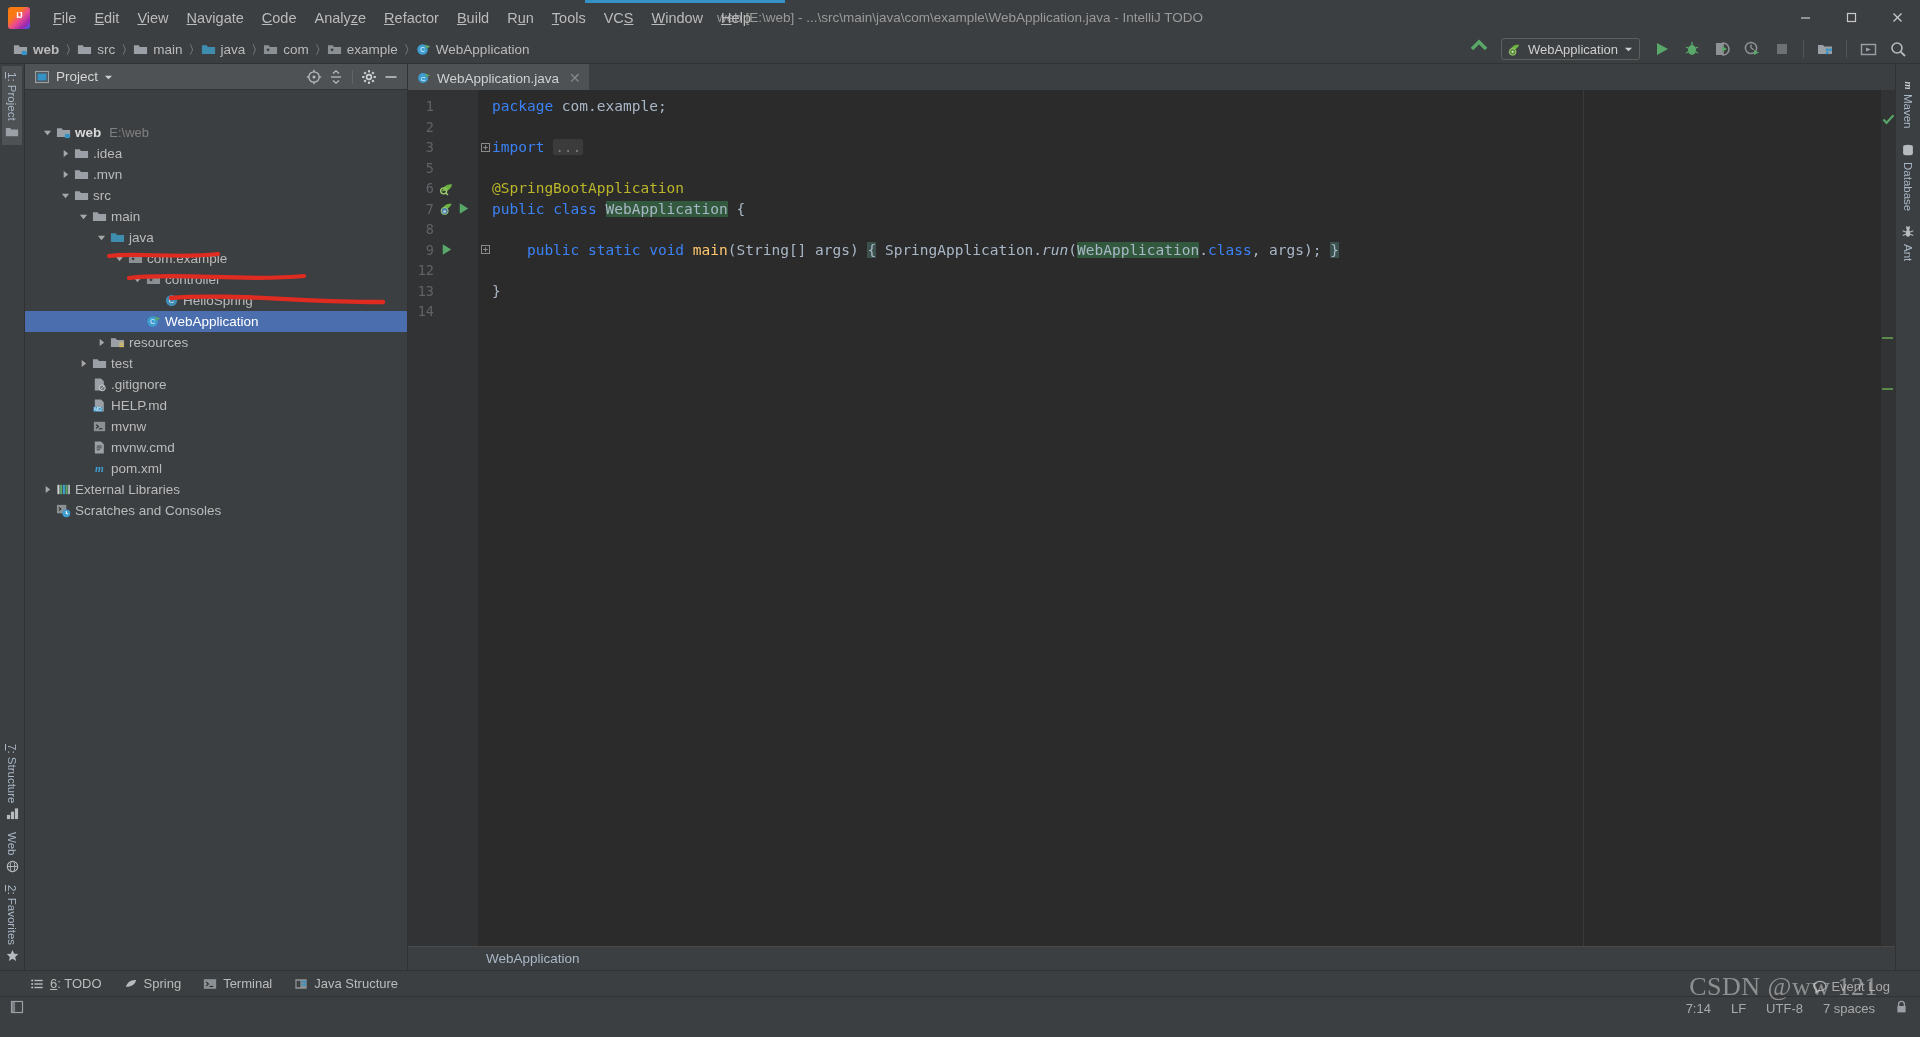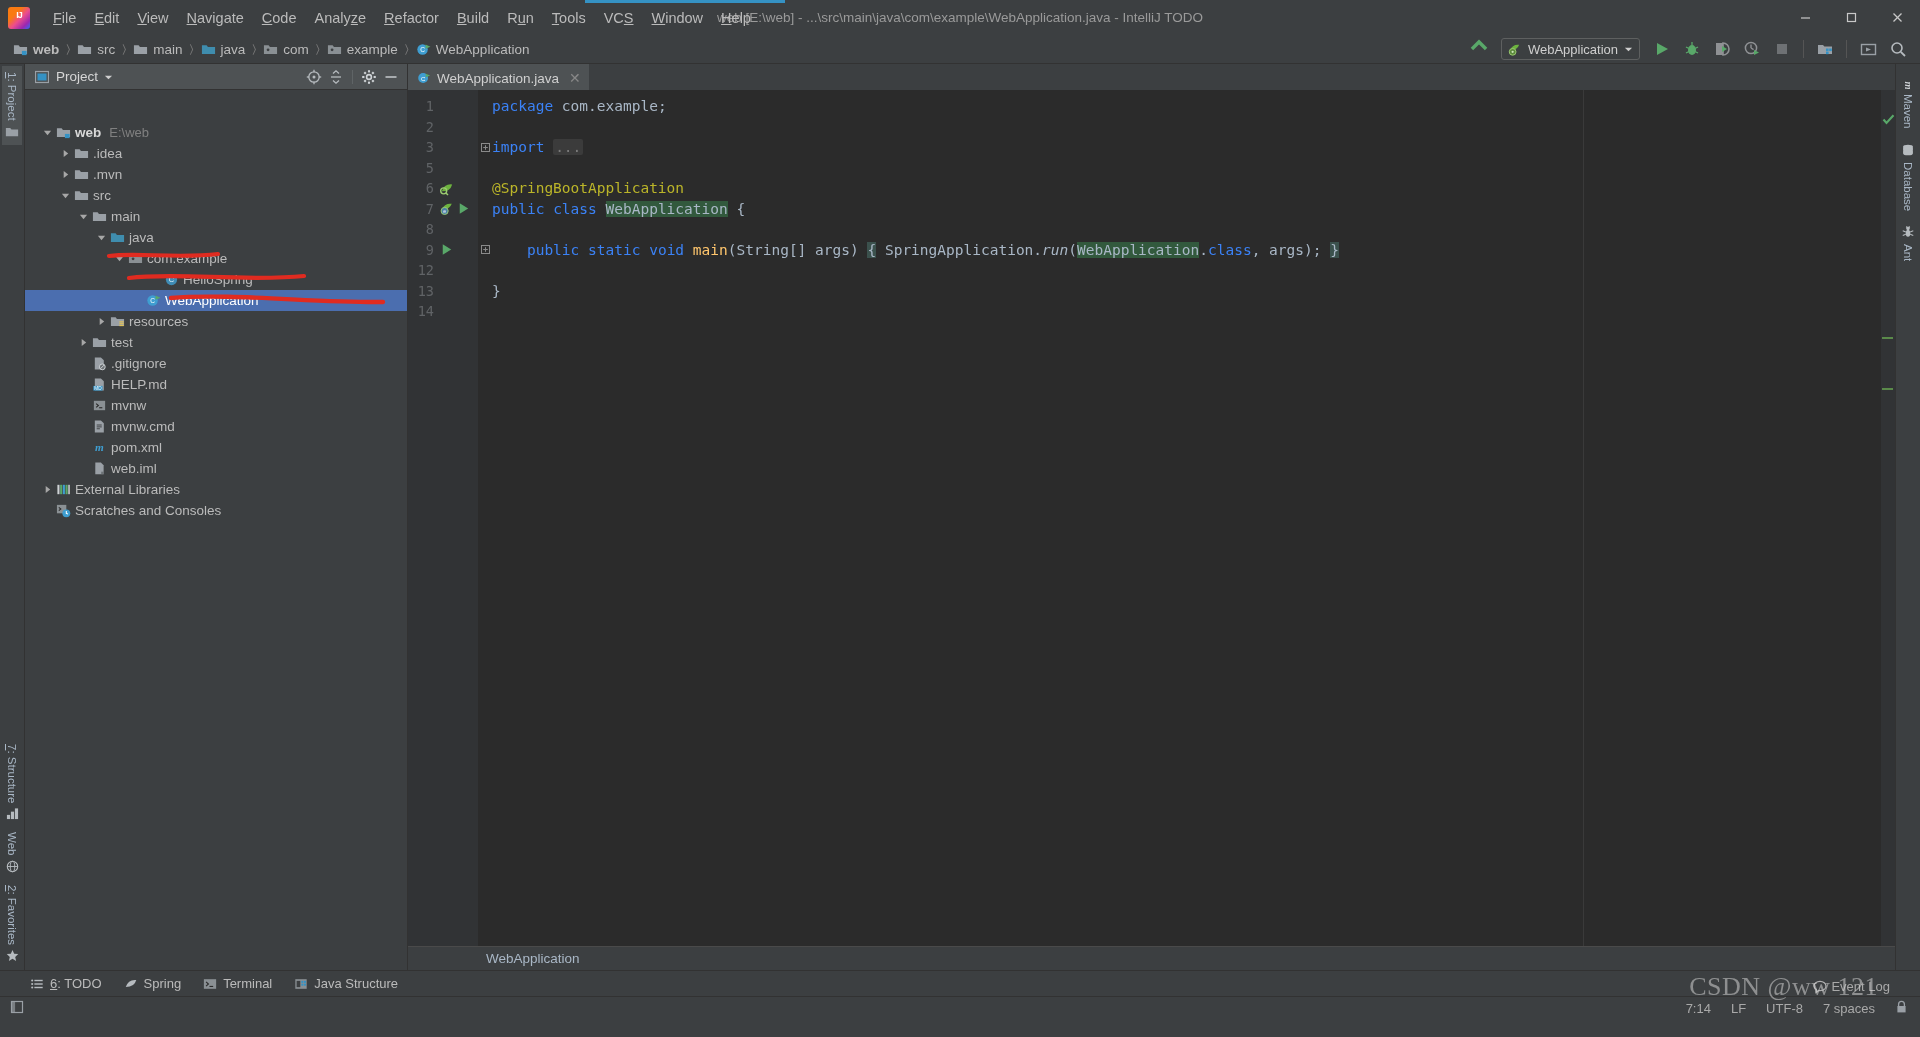--- a/index.html
+++ b/index.html
@@ -612,20 +612,37 @@
               <span style="display: inline-flex;">
                 <svg width="15" height="15" viewBox="0 0 16 16">
                   <path d="M1 3.5 L6 3.5 L7.4 5.2 L15 5.2 L15 12.8 L1 12.8Z" fill="#8a9094"></path>
                   <circle cx="5.4" cy="8.3" r="1.5" fill="#3c3f41"></circle>
                 </svg>
               </span>
             </span>
             <span class="tlabel">com.example</span>
           </div>
           <div class="trow">
+            <span style="width: 106px; flex: 0 0 106px;"></span>
+            <span class="tarrow">
+              <svg width="9" height="9" viewBox="0 0 10 10">
+                <path d="M1 3 L9 3 L5 8Z" fill="#a7a7a7"></path>
+              </svg>
+            </span>
+            <span class="ticon">
+              <span style="display: inline-flex;">
+                <svg width="15" height="15" viewBox="0 0 16 16">
+                  <path d="M1 3.5 L6 3.5 L7.4 5.2 L15 5.2 L15 12.8 L1 12.8Z" fill="#8a9094"></path>
+                  <circle cx="5.4" cy="8.3" r="1.5" fill="#3c3f41"></circle>
+                </svg>
+              </span>
+            </span>
+            <span class="tlabel">controller</span>
+          </div>
+          <div class="trow">
             <span style="width: 124px; flex: 0 0 124px;"></span>
             <span class="tarrow"></span>
             <span class="ticon">
               <span style="display: inline-flex;">
                 <svg width="15" height="15" viewBox="0 0 16 16">
                   <circle cx="8" cy="8" r="6" fill="#3f8cb5"></circle>
                   <text x="8" y="11" font-size="8" fill="#e8f4fb" text-anchor="middle" font-family="'Liberation Sans',sans-serif">C</text>
                 </svg>
               </span>
             </span>
@@ -745,33 +762,20 @@
             <span style="width: 52px; flex: 0 0 52px;"></span>
             <span class="tarrow"></span>
             <span class="ticon">
               <span style="display: inline-flex;">
                 <svg width="15" height="15" viewBox="0 0 16 16">
                   <text x="8" y="12" font-size="12" fill="#3f9ed1" text-anchor="middle" font-style="italic" font-weight="bold" font-family="'Liberation Serif',serif">m</text>
                 </svg>
               </span>
             </span>
             <span class="tlabel">pom.xml</span>
-          </div>
-          <div class="trow">
-            <span style="width: 52px; flex: 0 0 52px;"></span>
-            <span class="tarrow"></span>
-            <span class="ticon">
-              <span style="display: inline-flex;">
-                <svg width="15" height="15" viewBox="0 0 16 16">
-                  <path d="M3.5 1.5 L9.5 1.5 L12.4 4.4 L12.4 14 L3.5 14Z" fill="#9aa0a6"></path>
-                  <rect x="9.8" y="11.4" width="3" height="2.6" fill="#6d7276"></rect>
-                </svg>
-              </span>
-            </span>
-            <span class="tlabel">web.iml</span>
           </div>
           <div class="trow">
             <span style="width: 16px; flex: 0 0 16px;"></span>
             <span class="tarrow">
               <svg width="9" height="9" viewBox="0 0 10 10">
                 <path d="M3 1 L3 9 L8 5Z" fill="#a7a7a7"></path>
               </svg>
             </span>
             <span class="ticon">
               <span style="display: inline-flex;">

